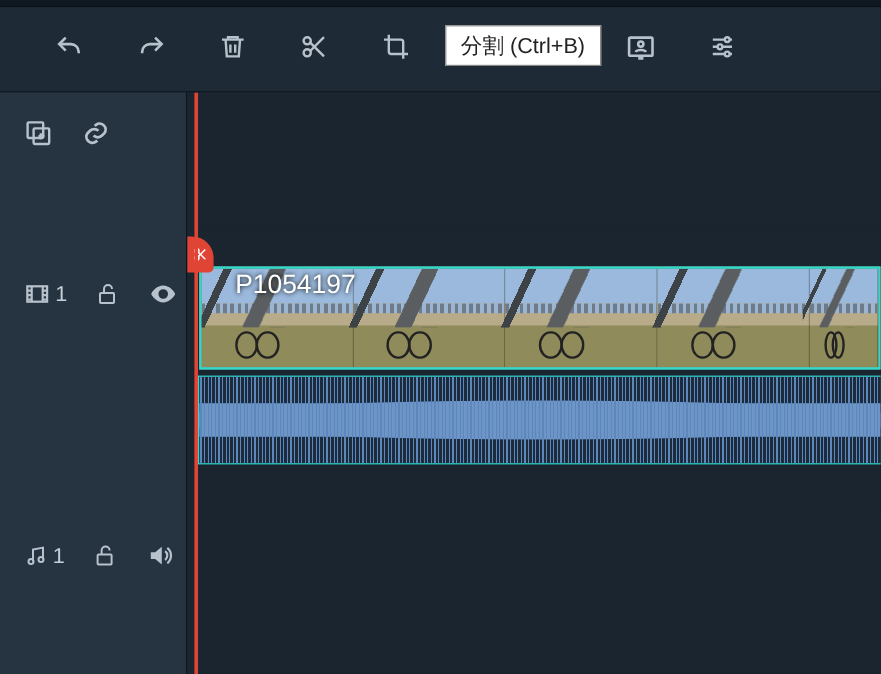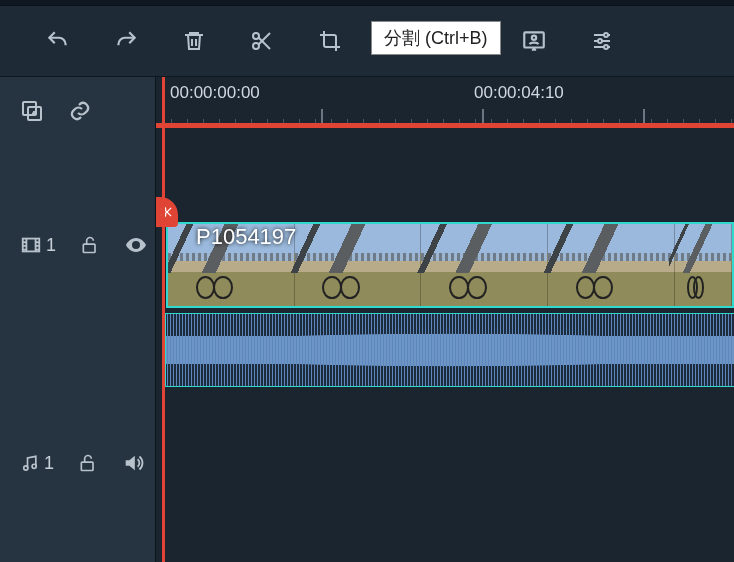--- a/index.html
+++ b/index.html
@@ -1,19 +1,19 @@
 <!DOCTYPE html>
 <html><head>
 <meta charset="utf-8">
 <style>
   html,body{margin:0;padding:0;width:734px;height:562px;background:#15202b;font-family:"Segoe UI",Arial,sans-serif;color:#aeb8c2;overflow:hidden}
   .root{display:flex;flex-direction:column;width:100%;height:100%}
   .topstrip{height:5px;background:#0f1820;border-bottom:1px solid #0a1219}
   .toolbar{height:70px;background:#1e2a36;display:flex;align-items:center;gap:40px;padding:0 44px;border-bottom:1px solid #0e161f}
-  .tool{width:28px;height:28px;display:flex;align-items:center;justify-content:center;color:#b8c2cc;cursor:pointer}
+  .tool{width:28px;height:28px;display:flex;justify-content:center;color:#b8c2cc;cursor:pointer}
   .lower{flex:1;display:flex;min-height:0}
   .panel{width:155px;background:#263340;display:flex;flex-direction:column;border-right:1px solid #0c141c}
   .panel-row{display:flex;align-items:center;gap:24px;padding:24px 20px}
   .panel-row.head{height:40px;padding-top:14px;padding-bottom:14px}
   .filler{flex:1}
   .panel-row.mid{height:40px}
   .panel .icon{width:24px;height:24px;display:flex;align-items:center;justify-content:center;color:#b8c2cc}
   .panel .lab{font-size:18px;color:#c7d0d8}
   .timeline{flex:1;position:relative;background:#1b2530;overflow:hidden}
   .ruler{height:50px;position:relative;background:#1b2530}
@@ -187,27 +187,20 @@
               <path d="M4 9v6h4l6 5V4L8 9H4z"></path>
               <path d="M17 8a5 5 0 0 1 0 8M19 5a9 9 0 0 1 0 14" fill="none" stroke="currentColor" stroke-width="2"></path>
             </svg>
         </div>
       </div>
 
       <div style="height:55px"></div>
     </div>
 
     <div class="timeline">
-      <div class="ruler">
-        <div class="tc" style="left:14px">00:00:00:00</div>
-        <div class="tc" style="left:318px">00:00:04:10</div>
-        <div class="ticks minor"></div>
-        <div class="ticks major" style="left:6px"></div>
-        <div class="redtop"></div>
-      </div>
 
       <div class="gap1"></div>
 
       <div class="redline"></div>
       <div class="redmark">
         <svg width="14" height="14" viewBox="0 0 24 24" fill="none" stroke="#fff" stroke-width="2">
             <circle cx="7" cy="7" r="3"></circle>
             <circle cx="7" cy="17" r="3"></circle>
             <path d="M9 9l10 10M9 15L19 5"></path>
           </svg>

